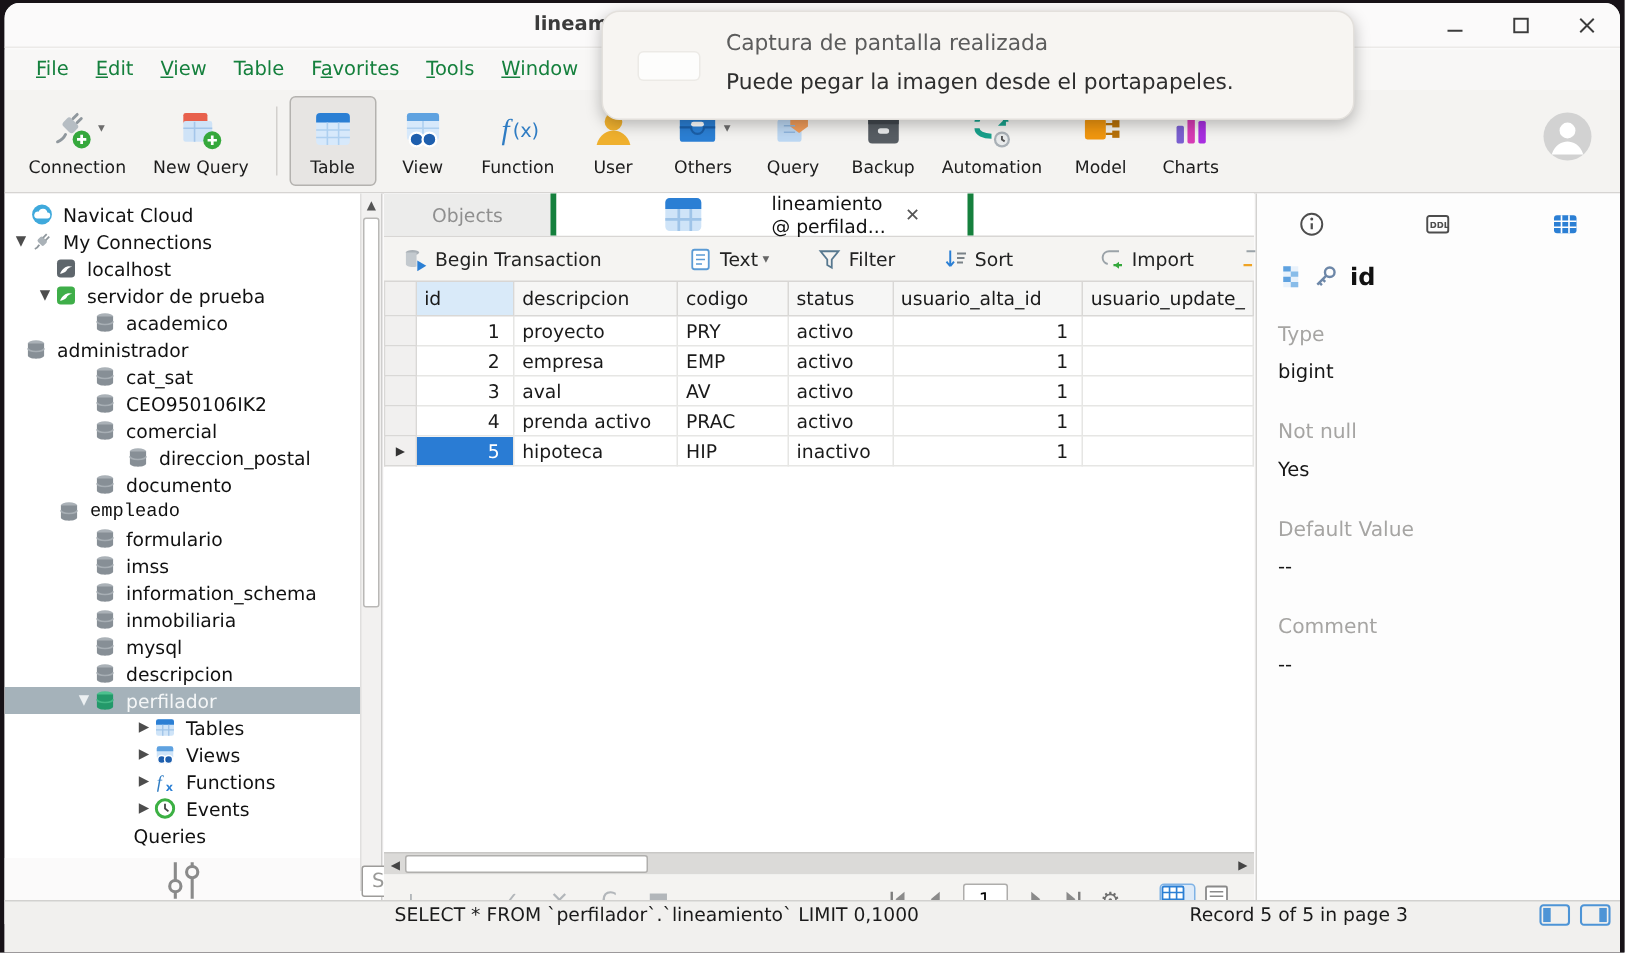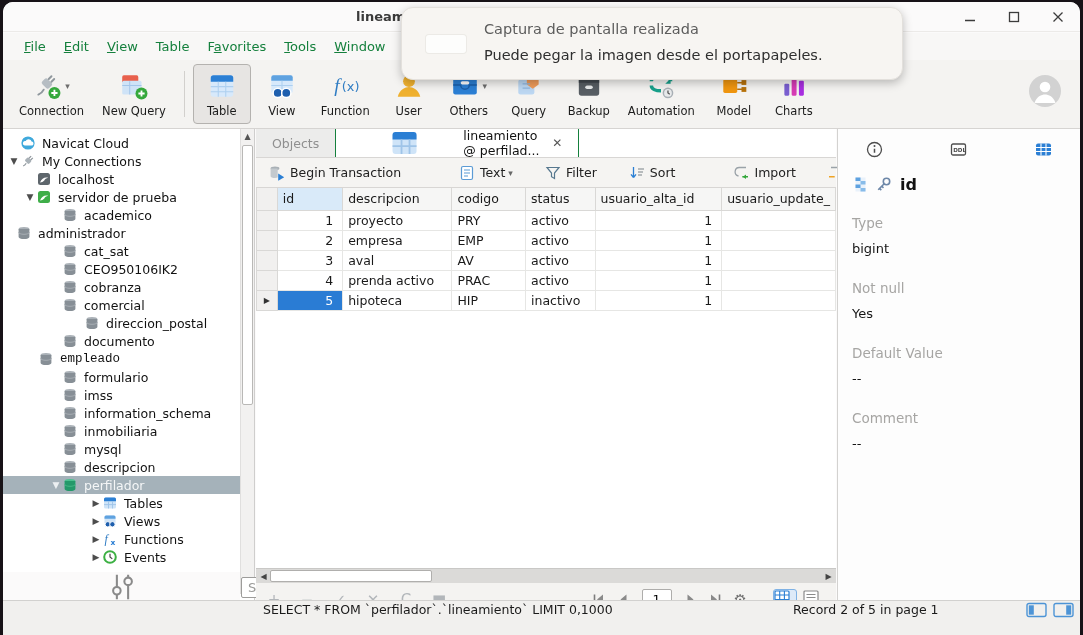--- a/index.html
+++ b/index.html
@@ -43,21 +43,21 @@
   .vscroll .arr { position:absolute; left:0; width:13px; height:13px; color:#555; font-size:8px; text-align:center; line-height:13px; }
   .vscroll .thumb { position:absolute; left:1px; top:16px; width:11px; height:260px; background:#fff; border:1px solid #b9b8b6; border-radius:2px; }
   .search-row { position:absolute; left:0; right:14px; bottom:0; height:44px; background:#fbfafa; display:flex; align-items:center; padding:0 4px 14px 6px; }
   .search-filter { width:16px; height:16px; margin-right:5px; flex:none; }
   .search-input { flex:1; height:21px; border:1px solid #9d9c9a; border-radius:2px; background:#fff; font-size:13px; color:#111; padding:0 6px; font-family:inherit; }
   .search-input::placeholder { color:#9a9a98; }
 
   
   .main { position:absolute; left:253px; top:127px; width:580px; bottom:19px; background:#fff; }
   .tabbar { position:absolute; left:0; top:0; right:0; height:29px; background:#fff; border-bottom:1px solid #d8d6d4; display:flex; }
-  .tab { display:flex; align-items:center; padding:0 16px; font-size:12.5px; border-right:1px solid #15803d; }
+  .tab { display:flex; align-items:center; padding:0 32px; font-size:12.5px; border-right:4px solid #15803d; }
   .tab.inactive { background:#ececeb; color:#8f8f8f; }
   .tab.active { background:#fff; color:#111; }
   .tab .ticon { width:15px; height:14px; margin-right:6px; }
   .tab .close { margin-left:12px; color:#555; font-size:12px; }
 
   .gridtoolbar { position:absolute; left:0; top:29px; right:0; height:30px; background:#f5f4f2; border-bottom:1px solid #d8d6d4; display:flex; align-items:center; padding:0 6px; font-size:12.5px; color:#222;gap:18px; }
   .gt-btn { display:flex; align-items:center; gap:5px; padding:3px 7px; white-space:nowrap; }
   .gt-btn svg { width:16px; height:16px; }
   .gt-sep { width:1px; height:18px; background:#d4d2d0; margin:0 4px; }
   .gt-caret { font-size:9px; color:#666; margin-left:-2px; }
@@ -364,29 +364,20 @@
             <span>cat_sat</span>
           </div>
           <div class="tree-row" style="padding-left: 46px;">
             <span class="tree-arrow"></span>
             <span class="tree-icon"><svg viewBox="0 0 14 14" width="100%" height="100%">
                 <ellipse cx="7" cy="3" rx="5.4" ry="2.1" fill="#aab1b7"></ellipse>
                 <path d="M1.6 3v8c0 1.2 2.4 2.1 5.4 2.1s5.4-.9 5.4-2.1V3" fill="#878f96"></path>
                 <path d="M1.6 6.2c0 1.2 2.4 2.1 5.4 2.1s5.4-.9 5.4-2.1" stroke="#a7aeb4" fill="none"></path>
               </svg></span>
             <span>CEO950106IK2</span>
-          </div>
-          <div class="tree-row" style="padding-left: 46px;">
-            <span class="tree-arrow"></span>
-            <span class="tree-icon"><svg viewBox="0 0 14 14" width="100%" height="100%">
-                <ellipse cx="7" cy="3" rx="5.4" ry="2.1" fill="#aab1b7"></ellipse>
-                <path d="M1.6 3v8c0 1.2 2.4 2.1 5.4 2.1s5.4-.9 5.4-2.1V3" fill="#878f96"></path>
-                <path d="M1.6 6.2c0 1.2 2.4 2.1 5.4 2.1s5.4-.9 5.4-2.1" stroke="#a7aeb4" fill="none"></path>
-              </svg></span>
-            <span>cobranza</span>
           </div>
           <div class="tree-row" style="padding-left: 46px;">
             <span class="tree-arrow"></span>
             <span class="tree-icon"><svg viewBox="0 0 14 14" width="100%" height="100%">
                 <ellipse cx="7" cy="3" rx="5.4" ry="2.1" fill="#aab1b7"></ellipse>
                 <path d="M1.6 3v8c0 1.2 2.4 2.1 5.4 2.1s5.4-.9 5.4-2.1V3" fill="#878f96"></path>
                 <path d="M1.6 6.2c0 1.2 2.4 2.1 5.4 2.1s5.4-.9 5.4-2.1" stroke="#a7aeb4" fill="none"></path>
               </svg></span>
             <span>comercial</span>
           </div>
@@ -776,21 +767,21 @@
           <div class="rp-value">Yes</div>
           <div class="rp-label">Default Value</div>
           <div class="rp-value">--</div>
           <div class="rp-label">Comment</div>
           <div class="rp-value">--</div>
         </div>
     </div>
 
     <div class="statusbar">
       <span class="sb-query">SELECT * FROM `perfilador`.`lineamiento` LIMIT 0,1000</span>
-      <span class="sb-record">Record 2 of 5 in page 1</span>
+      <span class="sb-record">Record 5 of 5 in page 3</span>
       <span class="sb-icons">
         <span style="display: inline-flex; width: 100%; height: 100%;">
             <svg viewBox="0 0 21 16" width="100%" height="100%">
               <rect x="1" y="1.5" width="19" height="13" rx="2" fill="none" stroke="#4d94d6" stroke-width="1.4"></rect>
               <rect x="2.8" y="3.3" width="5" height="9.4" fill="#4d94d6"></rect>
             </svg>
           </span>
         <span style="display: inline-flex; width: 100%; height: 100%;">
             <svg viewBox="0 0 21 16" width="100%" height="100%">
               <rect x="1" y="1.5" width="19" height="13" rx="2" fill="none" stroke="#4d94d6" stroke-width="1.4"></rect>

